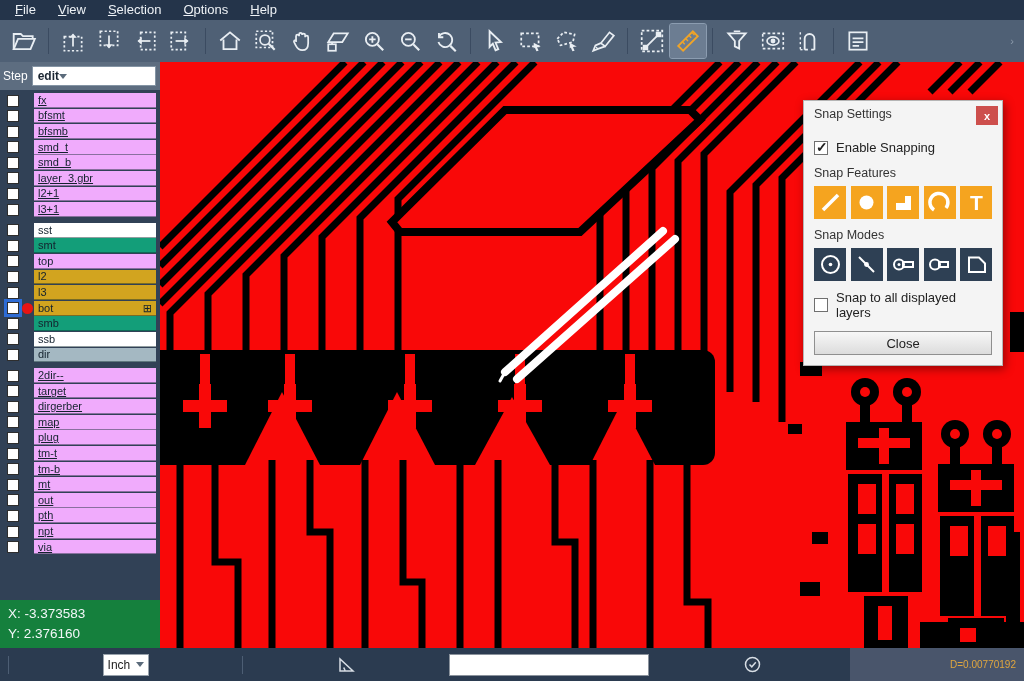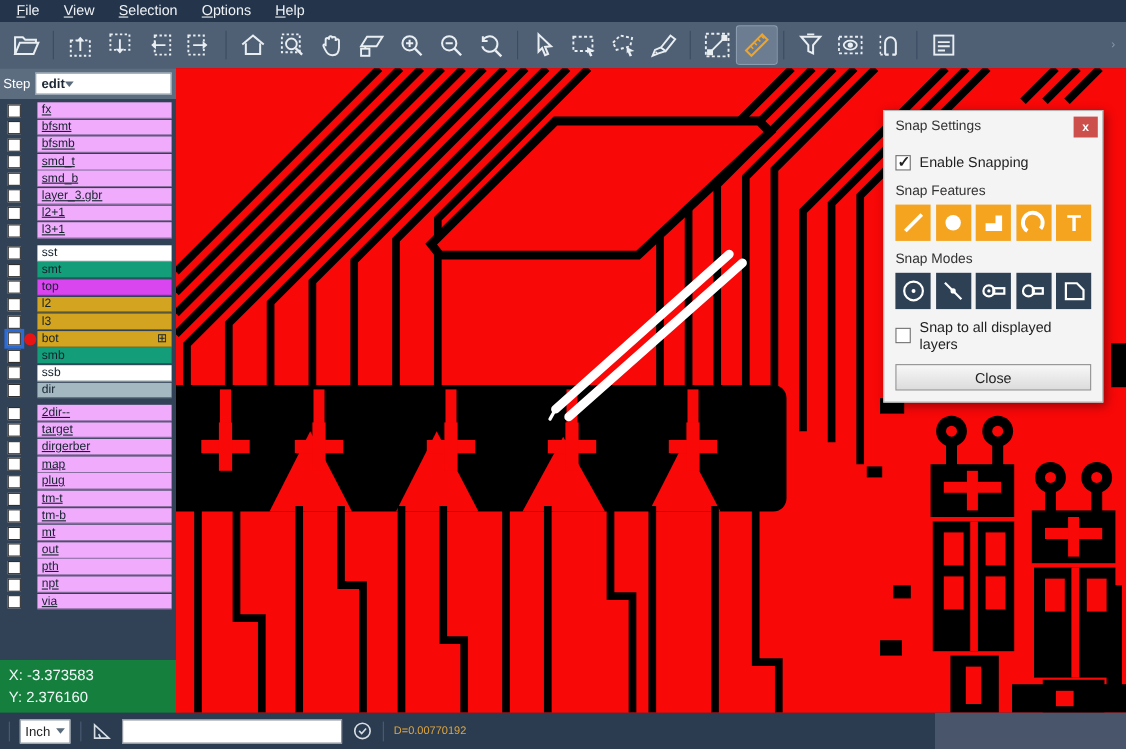--- a/index.html
+++ b/index.html
@@ -48,21 +48,21 @@
     border-radius:50%; background:#e81414; }
   .lcell { position:absolute; left:34px; right:4px; top:0; height:14.8px;
     font-size:11px; color:#14222e; padding:0 4px; display:flex;
     align-items:center; justify-content:space-between;
     border-bottom:1px solid rgba(10,40,45,.45); }
   .lgrid { font-size:11px; color:#14222e; line-height:10px; }
   .lgap { height:5px; }
   .c-teal  { background:#f0abfc;text-decoration:underline; }
   .c-white { background:#ffffff; }
   .c-green { background:#139e79; }
-  .c-amber { background:#d946ef; }
+  .c-amber { background:#f0abfc; }
   .c-gold  { background:#d2a41f; }
   .c-gray  { background:#a4b8c2; }
 
   .coords { position:absolute; left:0; bottom:0; width:164px; height:48px;
     background:#15803d; color:#f3f7f9; font-size:13.5px; padding:4px 8px;
     line-height:20px; }
 
   
   .canvas { position:absolute; left:160px; top:0; right:0; bottom:0;
     background:#f90808; overflow:hidden;padding-left:36px; }
@@ -93,21 +93,21 @@
     align-items:center; justify-content:center; }
   .fbtn svg, .mbtn svg { width:27px; height:27px; }
   .closebtn { margin-top:4px; width:100%; height:24px;
     background:linear-gradient(#f7f7f7,#dcdcdc); border:1px solid #8f8f8f;
     font-size:13px; color:#222; display:flex; align-items:center;
     justify-content:center; }
 
   
   .statusbar { position:absolute; bottom:0; left:0; width:100%; height:33px;
     background:#2b3b50; display:flex; align-items:center; padding:0 8px;
-    gap:9px; }
+    gap:9px;justify-content:space-between; }
   .sright { position:absolute; right:0; top:0; width:174px; height:33px;
     background:#49556b; }
   .ssep { width:1px; height:18px; background:#4d5e74; }
   .unitbox { width:46px; height:22px; background:#fff; border:1px solid #98a2ac;
     display:flex; align-items:center; justify-content:space-between;
     padding:0 4px; font-size:12px; color:#222; position:relative; z-index:1; }
   .angleicon svg, .syncicon svg { width:19px; height:19px; display:block; }
   .sinput { width:200px; height:22px; background:#fff; border:1px solid #8a929c;
     font-size:12px; padding:0 4px; font-family:"Liberation Sans",sans-serif; }
   .dtext { color:#dfa63f; font-size:10px; position:relative; z-index:1; }

